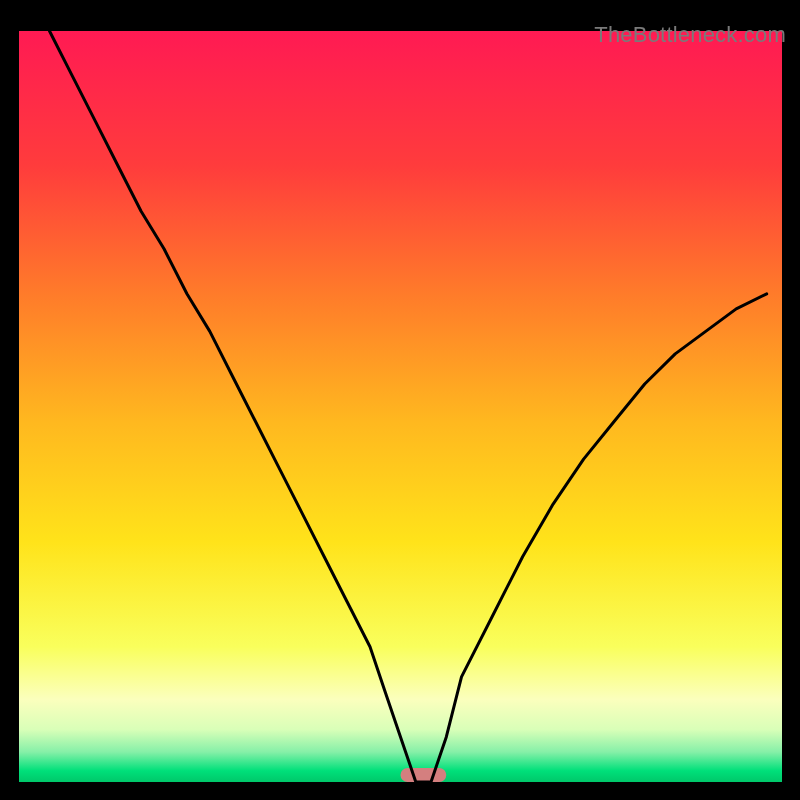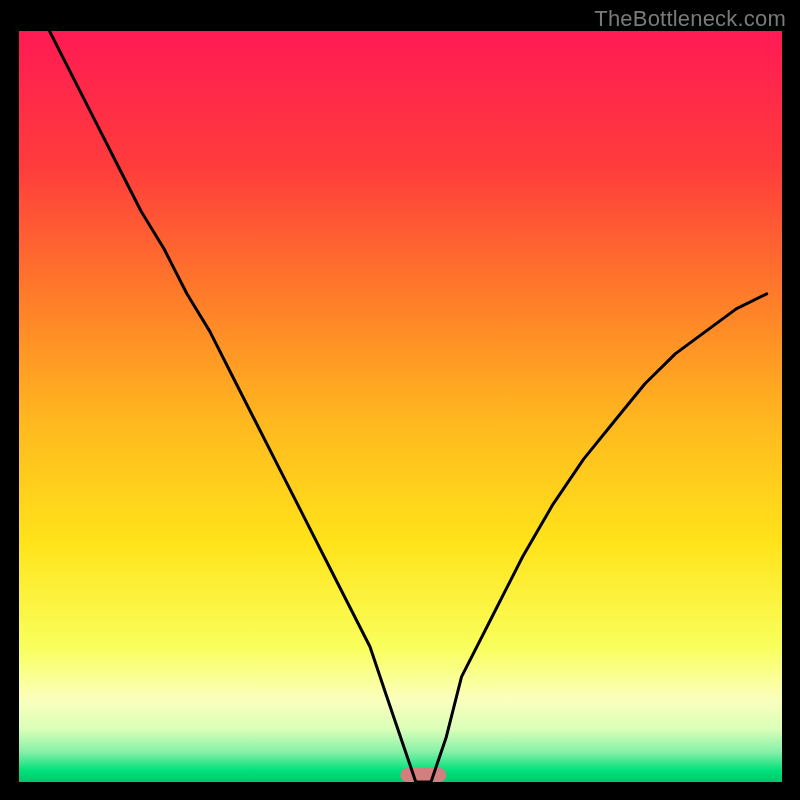--- a/index.html
+++ b/index.html
@@ -13,21 +13,21 @@
   }
   .chart-container {
     position: absolute;
     inset: 0;
   }
   svg {
     display: block;
   }
   .watermark {
     position: absolute;
-    top: 6px;
+    top: 22px;
     right: 14px;
     font-size: 22px;
     font-weight: 500;
     color: #7a7a7a;
     letter-spacing: 0.2px;
   }
 </style>
 </head>
 <body>
 

